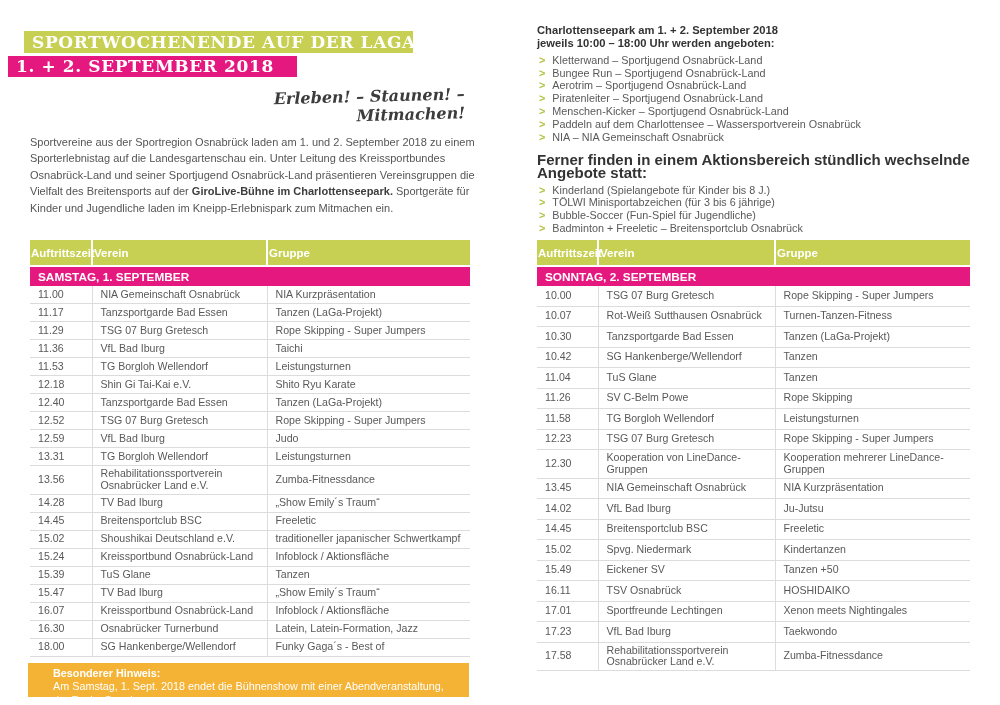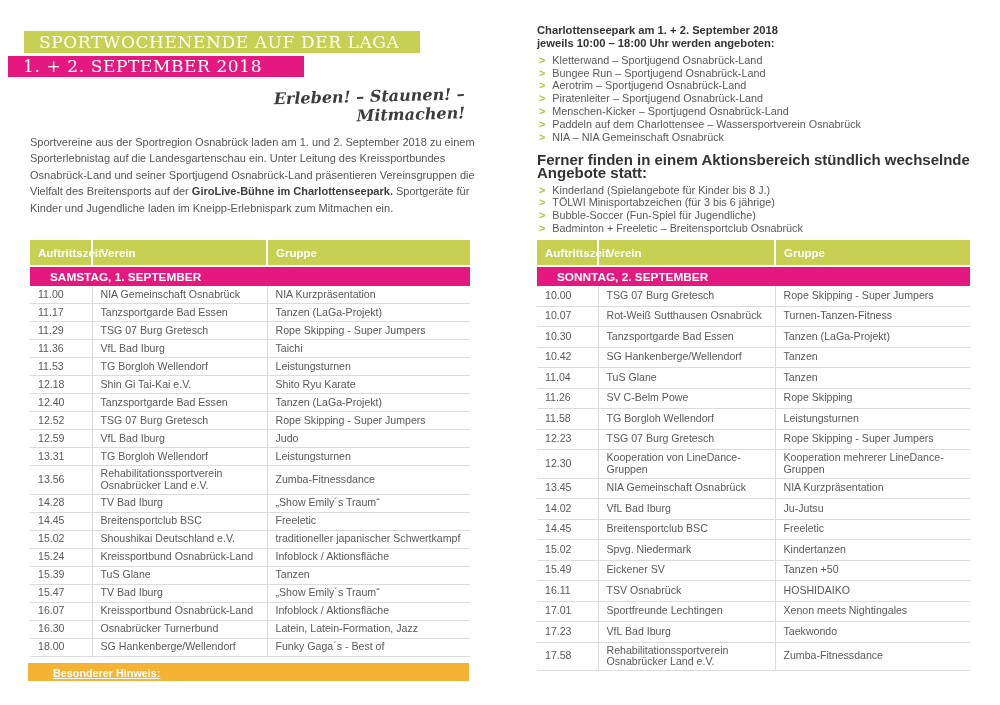--- a/index.html
+++ b/index.html
@@ -5,22 +5,22 @@
   :root{
     --lime:#c7d053; --pink:#e5187f; --orange:#f5b335;
     --chev:#b4c243; --txt:#595959; --border:#dcdcdc; --dark:#3d3d3d;
   }
   *{margin:0;padding:0;box-sizing:content-box;}
   html,body{background:#fff;}
   body{font-family:"Liberation Sans",sans-serif;}
   .page{position:relative;width:1000px;height:705px;background:#fff;overflow:hidden;}
 
   
-  .banner{position:absolute;color:#fff;font-family:"DejaVu Serif",serif;font-weight:400;
-          letter-spacing:.6px;padding-left:15px;white-space:nowrap;overflow:hidden;}
+  .banner{position:absolute;color:#fff;font-family:"DejaVu Serif",serif;font-weight:700;
+          letter-spacing:.6px;padding-left:8px;white-space:nowrap;overflow:hidden;}
   .banner-lime{left:24px;top:31px;width:381px;height:22px;line-height:22px;font-size:17px;background:var(--lime);}
   .banner-pink{left:8px;top:56px;width:281px;height:21px;line-height:21px;font-size:17px;background:var(--pink);}
 
   .tagline{position:absolute;left:185px;top:88px;width:280px;text-align:right;
            font-family:"DejaVu Serif",serif;font-style:italic;font-weight:700;
            font-size:16px;color:#3c3c3c;transform:rotate(-1.5deg);}
 
   .intro{position:absolute;left:30px;top:134px;width:448px;font-size:11px;line-height:16.4px;color:#555;}
   .intro strong{color:var(--dark);}
 
@@ -30,34 +30,34 @@
   .offer-list{list-style:none;margin:4px 0 0 0;padding:0;}
   .offer-list li{display:flex;font-size:10.8px;line-height:12.9px;color:var(--txt);}
   .offer-list .chev{color:var(--chev);font-weight:700;margin:0 7px 0 2px;}
   .offers-heading2{margin-top:10px;font-weight:700;font-size:15px;line-height:12.8px;color:#333;}
 
   
   table.schedule{position:absolute;top:240px;border-collapse:collapse;table-layout:fixed;}
   table.schedule.left{left:30px;width:440px;}
   table.schedule.right{left:537px;width:433px;}
   .schedule th.col{background:var(--lime);color:#fff;font-size:11.5px;font-weight:700;
-                   text-align:left;padding:0 8px;height:25px;border-right:2px solid #fff;}
+                   text-align:left;padding:0 1px;height:25px;border-right:2px solid #fff;}
   .schedule th.col:last-child{border-right:none;margin-left:33px;}
   .schedule tr.day th{background:var(--pink);color:#fff;font-size:11.8px;font-weight:700;
-                      text-align:left;padding:0 20px;height:19px;border-top:2px solid #fff;}
+                      text-align:left;padding:0 8px;height:19px;border-top:2px solid #fff;}
   .schedule td{font-size:10.6px;line-height:11.8px;color:var(--txt);padding:2px 8px;
                border-bottom:1px solid var(--border);border-right:1px solid var(--border);
                vertical-align:middle;overflow:hidden;}
   .schedule td:last-child{border-right:none;}
   table.schedule.left td{height:13px;}
   table.schedule.right td{height:15.5px;}
 
   
-  .notice{position:absolute;left:28px;top:663px;width:441px;height:18px;background:var(--orange);
-          color:#fff;padding:4px 17px 0 25px;box-sizing:border-box;text-decoration:underline;}
+  .notice{position:absolute;left:28px;top:663px;width:441px;height:34px;background:var(--orange);
+          color:#fff;padding:4px 17px 0 25px;box-sizing:border-box;}
   .notice-title{font-weight:700;font-size:10.8px;line-height:13px;}
   .notice-text{font-size:10.8px;line-height:13.5px;}
 </style>
 </head>
 <body>
 
 <div class="page">
 
   <div class="banner banner-lime">SPORTWOCHENENDE AUF DER LAGA</div>
   <div class="banner banner-pink">1. + 2. SEPTEMBER 2018</div>

